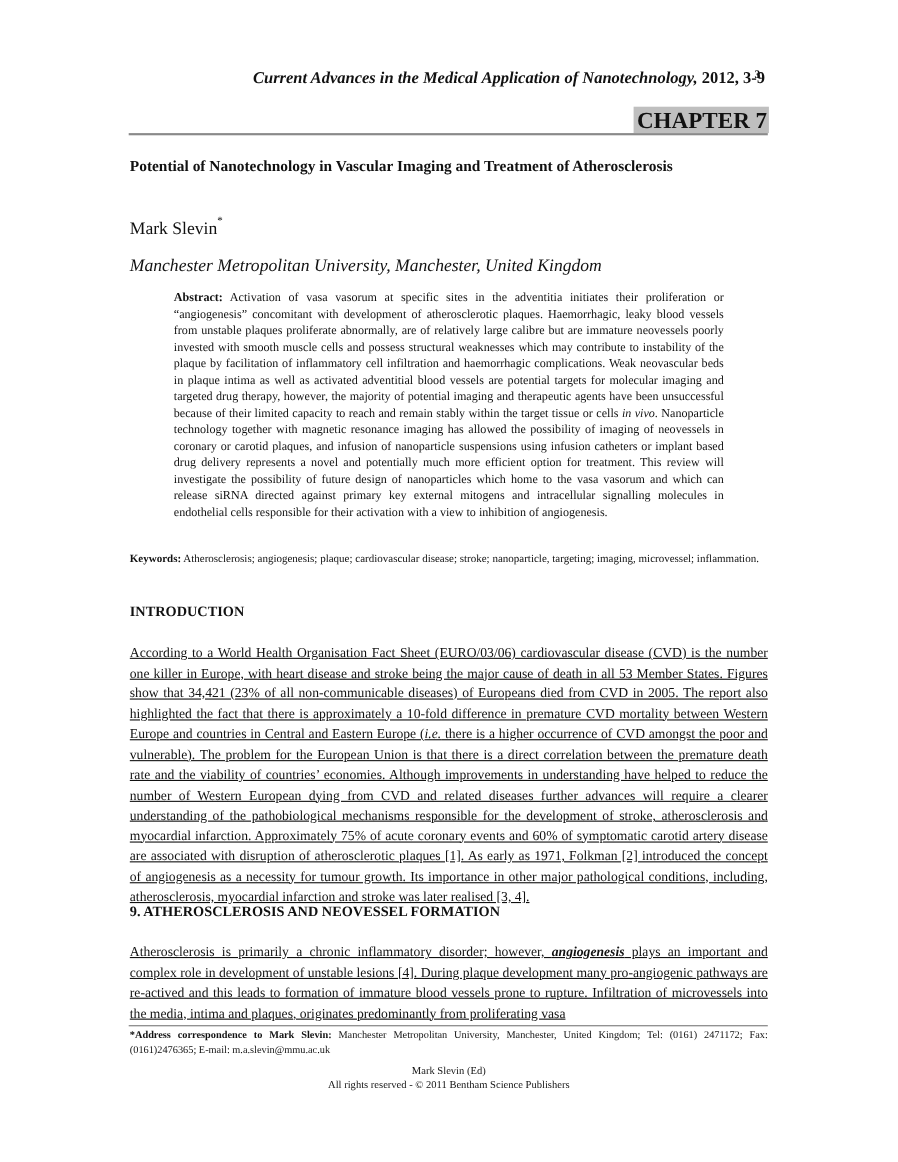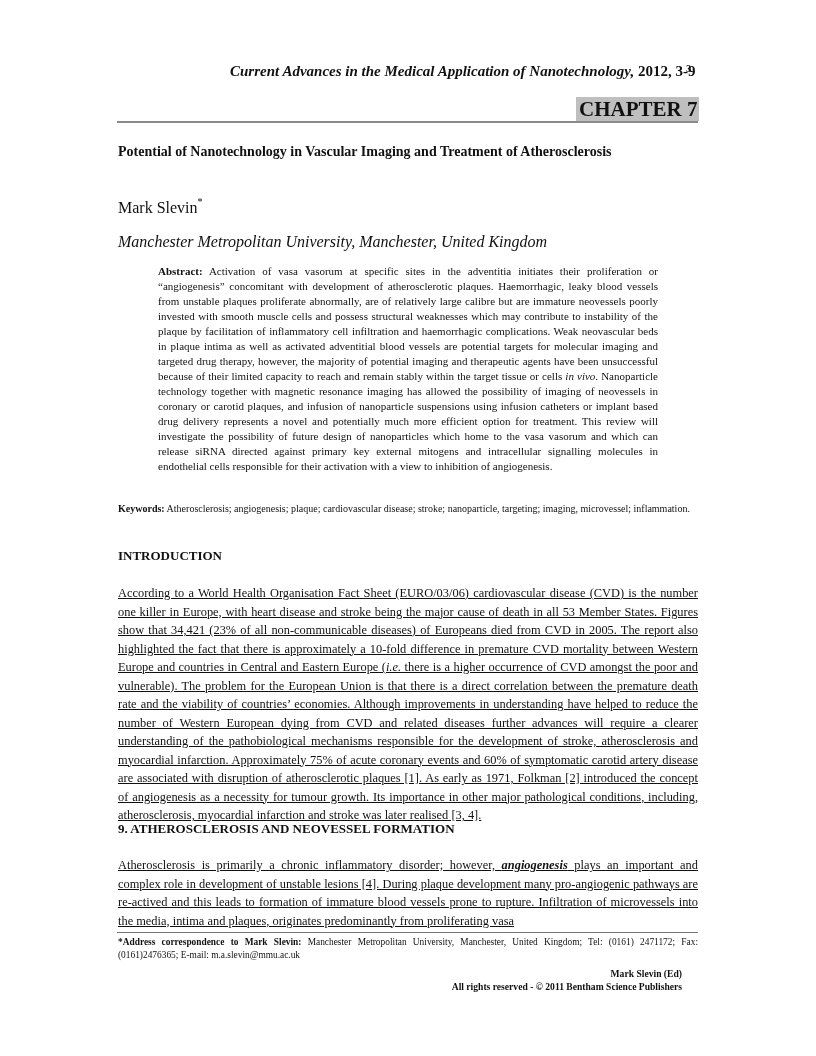--- a/index.html
+++ b/index.html
@@ -51,22 +51,22 @@
       text-decoration: underline;
     }
     .foot-rule {
       left: 117px; top: 932px; width: 581px; height: 1px; background: #777;
     }
     .footnote {
       left: 118px; top: 936px; width: 580px; font-size: 9.4px; line-height: 13px;
       text-align: justify;
     }
     .imprint {
-      left: 102px; width: 580px; text-align: right; font-size: 9.6px;
-      font-weight: bold; line-height: 13px;
+      left: 118px; width: 580px; text-align: center; font-size: 9.6px;
+      font-weight: normal; line-height: 13px;
     }
   </style>
 </head>
 <body>
 
 <div class="abs running-head">
   <span>Current Advances in the Medical Application of Nanotechnology,</span><span style="font-style:normal"> 2012, 3-9</span>
 </div>
 <div class="abs page-num">3</div>
 

